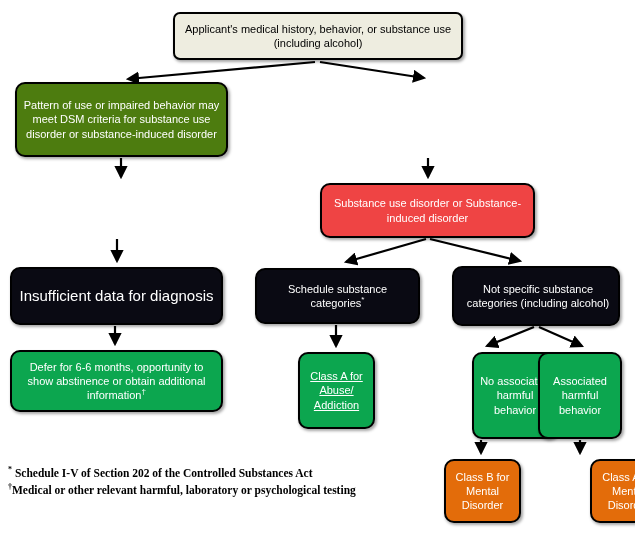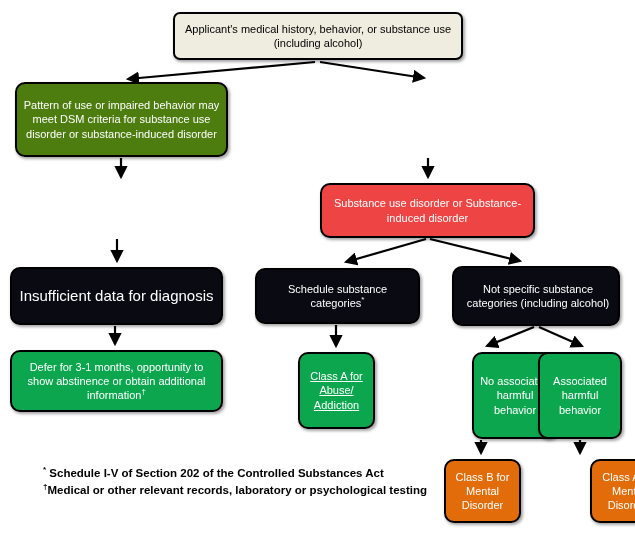--- a/index.html
+++ b/index.html
@@ -61,26 +61,25 @@
   .n-harm    { left:538px; top:352px; width:84px; height:87px;align-items:center; }
   
   .n-classb-mental { left:444px; top:459px; width:77px; height:64px;justify-content:flex-end; }
   .n-classa-mental { left:542px; top:459px; width:77px; height:64px;margin-left:48px; }
 
   .footnotes {
     position: absolute;
     left: 8px;
     top: 464px;
     width: 430px;
-    font-family: Liberation Sans, sans-serif;
+    font-family: Liberation Serif, serif;
     font-weight: bold;
     font-size: 11.5px;
     color: #000000;
     line-height: 1.4;
-    margin-left: 35px;
   }
   .footnotes .fn { white-space: nowrap; }
   .footnotes sup { font-size: 8px; }
 </style>
 </head>
 <body>
 
 <div id="canvas">
 
   <svg id="edges" viewBox="0 0 635 538" xmlns="http://www.w3.org/2000/svg">
@@ -126,21 +125,21 @@
 
   <div class="node n-spec" style="background-color: rgb(10, 10, 19);">
     <span><span>Schedule substance categories</span><sup>*</sup></span>
   </div>
 
   <div class="node n-notspec" style="background-color: rgb(10, 10, 19); padding-left: 10px;">
     <span>Not specific substance categories (including alcohol)</span>
   </div>
 
   <div class="node n-defer" style="background-color: rgb(12, 166, 79);">
-    <span><span>Defer for 3-1 months, opportunity to show abstinence or obtain additional information</span><sup>†</sup></span>
+    <span><span>Defer for 6-6 months, opportunity to show abstinence or obtain additional information</span><sup>†</sup></span>
   </div>
 
   <div class="node n-classa-abuse" style="background-color: rgb(12, 166, 79);">
     <span>Class A for Abuse/ Addiction</span>
   </div>
 
   <div class="node n-noharm" style="background-color: rgb(12, 166, 79);">
     <span>No associated harmful behavior</span>
   </div>
 
@@ -151,16 +150,16 @@
   <div class="node n-classb-mental" style="background-color: rgb(227, 108, 10);">
     <span>Class B for Mental Disorder</span>
   </div>
 
   <div class="node n-classa-mental" style="background-color: rgb(227, 108, 10);">
     <span>Class A for Mental Disorder</span>
   </div>
 
   <div class="footnotes">
     <div class="fn"><sup>*</sup><span> Schedule I-V of Section 202 of the Controlled Substances Act</span></div>
-    <div class="fn"><sup>†</sup><span>Medical or other relevant records, laboratory or psychological testing</span></div>
+    <div class="fn"><sup>†</sup><span>Medical or other relevant harmful, laboratory or psychological testing</span></div>
   </div>
 
 </div>
 
 </body></html>

